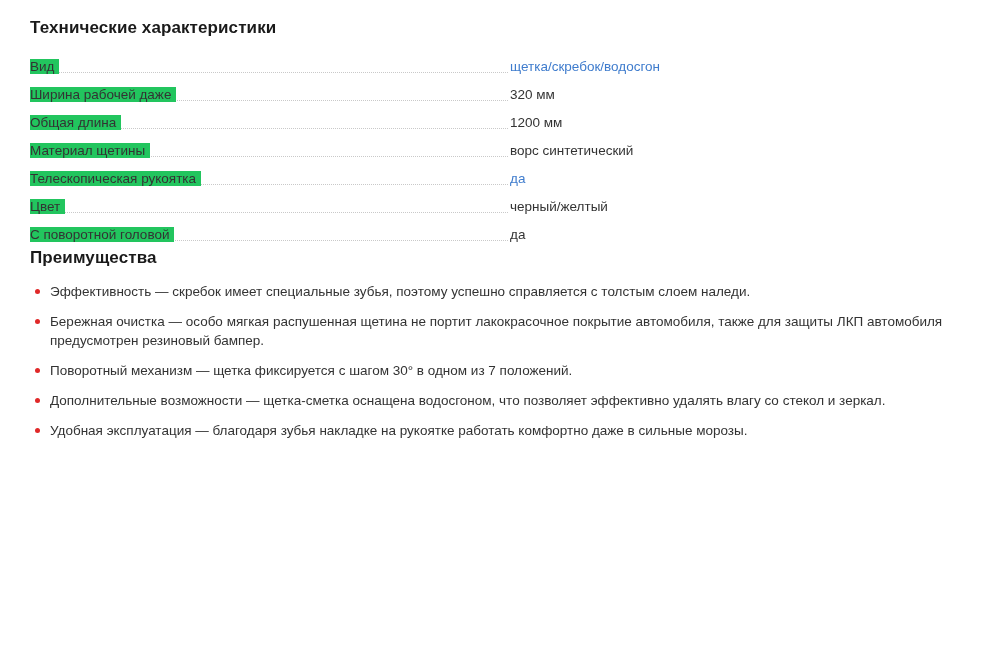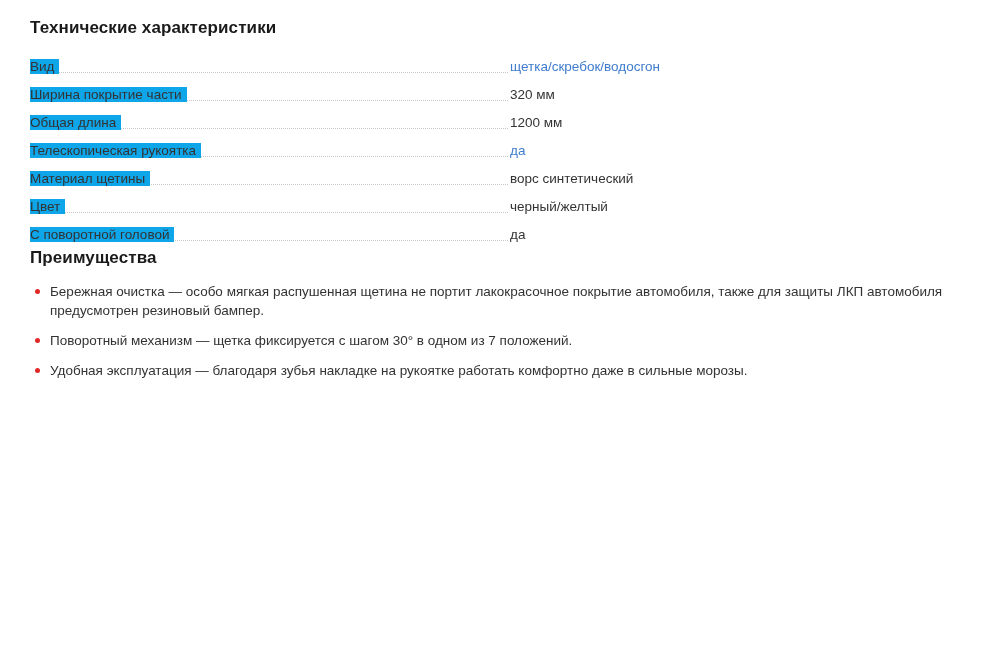--- a/index.html
+++ b/index.html
@@ -44,21 +44,21 @@
     line-height: 20px;
   }
   .spec-name {
     width: 478px;
     position: relative;
     white-space: nowrap;
     overflow: hidden;
     padding-bottom: 3px !important;
   }
   .spec-name .label {
-    background: #0ea5e9;
+    background: #22c55e;
     padding-right: 5px;
     position: relative;
     z-index: 2;
   }
   .spec-name .dots {
     position: absolute;
     left: 0;
     right: 0;
     bottom: 7px;
     border-bottom: 1px dotted #c9c9c9;
@@ -120,47 +120,49 @@
 
   <h2 class="section-title">Технические характеристики</h2>
 
   <table class="specs">
     <tbody>
         <tr>
           <td class="spec-name"><span class="dots"></span><span class="label-wrap"><span class="label">Вид</span></span></td>
           <td class="spec-value link"><span class="lnk">щетка/скребок/водосгон</span></td>
         </tr>
         <tr>
-          <td class="spec-name"><span class="dots"></span><span class="label-wrap"><span class="label">Ширина покрытие части</span></span></td>
+          <td class="spec-name"><span class="dots"></span><span class="label-wrap"><span class="label">Ширина рабочей даже</span></span></td>
           <td class="spec-value">320 мм</td>
         </tr>
         <tr>
           <td class="spec-name"><span class="dots"></span><span class="label-wrap"><span class="label">Общая длина</span></span></td>
           <td class="spec-value">1200 мм</td>
         </tr>
         <tr>
+          <td class="spec-name"><span class="dots"></span><span class="label-wrap"><span class="label">Материал щетины</span></span></td>
+          <td class="spec-value">ворс синтетический</td>
+        </tr>
+        <tr>
           <td class="spec-name"><span class="dots"></span><span class="label-wrap"><span class="label">Телескопическая рукоятка</span></span></td>
           <td class="spec-value link"><span class="lnk">да</span></td>
-        </tr>
-        <tr>
-          <td class="spec-name"><span class="dots"></span><span class="label-wrap"><span class="label">Материал щетины</span></span></td>
-          <td class="spec-value">ворс синтетический</td>
         </tr>
         <tr>
           <td class="spec-name"><span class="dots"></span><span class="label-wrap"><span class="label">Цвет</span></span></td>
           <td class="spec-value">черный/желтый</td>
         </tr>
         <tr>
           <td class="spec-name"><span class="dots"></span><span class="label-wrap"><span class="label">С поворотной головой</span></span></td>
           <td class="spec-value">да</td>
         </tr>
       </tbody>
   </table>
 
   <h2 class="section-title advantages-title">Преимущества</h2>
 
   <ul class="adv-list">
+      <li>Эффективность — скребок имеет специальные зубья, поэтому успешно справляется с толстым слоем наледи.</li>
       <li>Бережная очистка — особо мягкая распушенная щетина не портит лакокрасочное покрытие автомобиля, также для защиты ЛКП автомобиля предусмотрен резиновый бампер.</li>
       <li>Поворотный механизм — щетка фиксируется с шагом 30° в одном из 7 положений.</li>
+      <li>Дополнительные возможности — щетка-сметка оснащена водосгоном, что позволяет эффективно удалять влагу со стекол и зеркал.</li>
       <li>Удобная эксплуатация — благодаря зубья накладке на рукоятке работать комфортно даже в сильные морозы.</li>
     </ul>
 
 </div>
 
 </body></html>

